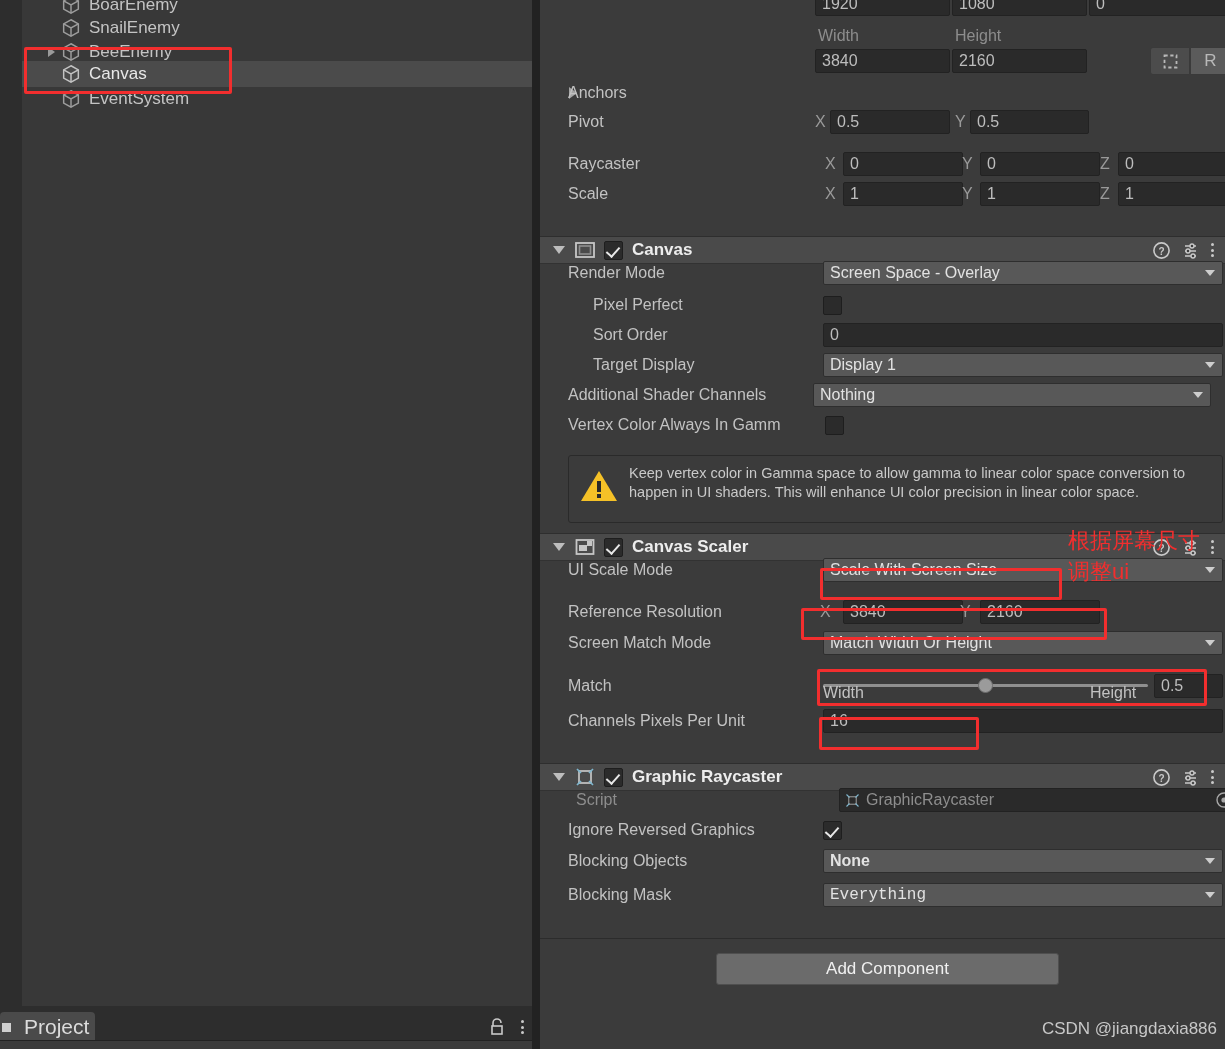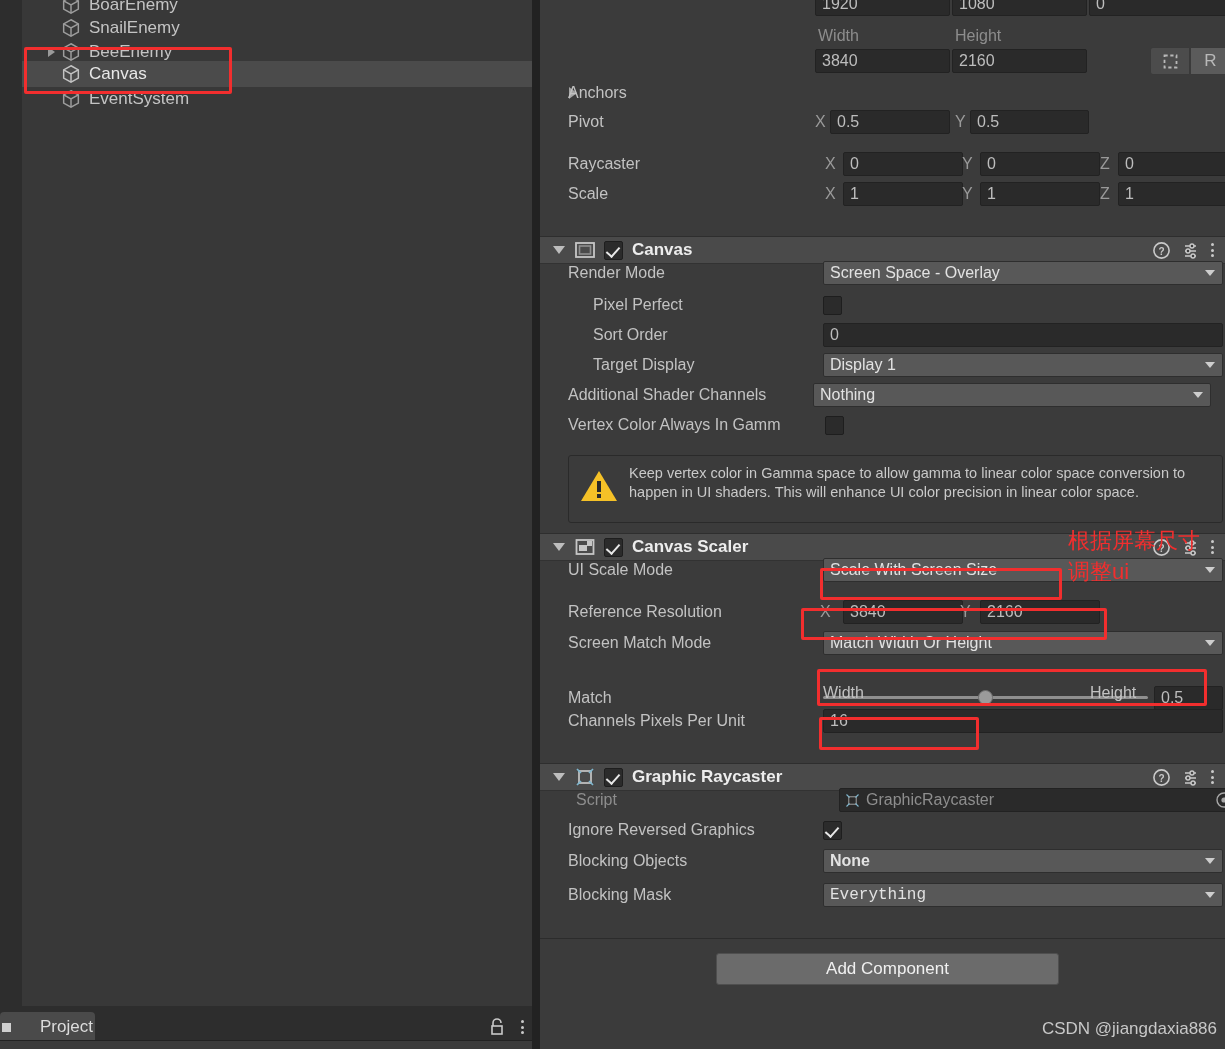--- a/index.html
+++ b/index.html
@@ -120,21 +120,21 @@
 
   
   .project-bar {
     position: absolute; left: 0; top: 1006px; width: 532px; height: 43px; background: #2d2d2d;
   }
   .project-tab {
     position: absolute; left: 0; top: 6px; width: 95px; height: 30px;
     background: #4a4a4a; border-radius: 4px 4px 0 0;
     display: flex; align-items: center;
   }
-  .project-tab .ptxt { color: #dcdcdc; font-size: 17px; margin-left: 29px; }
+  .project-tab .ptxt { color: #dcdcdc; font-size: 21px; margin-left: 13px; }
   .ptab-sq { width: 9px; height: 9px; background: #d0d0d0; margin-left: 2px; flex:none; }
   .pbar-icons { position: absolute; right: 8px; top: 12px; display: flex; gap: 16px; align-items: center; }
   .proj-toolbar {
     position: absolute; left: 0; top: 1040px; width: 532px; height: 9px; background: #3b3b3b;
     border-top: 1px solid #222;
   }
 
   
   .redbox { position: absolute; border: 3px solid #f22e2e; border-radius: 2px; pointer-events: none; }
   .redtext { position: absolute; color: #f22e2e; font-size: 22px; line-height: 28px; white-space: pre; }
@@ -387,21 +387,21 @@
         <span class="axis" style="position:absolute;left:420px;">Y</span>
         <div class="field" style="position:absolute;left:440px;width:120px;">2160</div>
       </div>
       <div class="row" style="top:82px;">
         <span class="lbl" style="position:absolute;left:28px;">Screen Match Mode</span>
         <div class="dropdown" style="position:absolute;left:283px;width:400px;">
           <span>Match Width Or Height</span>
           <span class="caret"></span>
         </div>
       </div>
-      <div class="row" style="top:124px;height:26px;">
+      <div class="row" style="top:112px;height:26px;">
         <span class="lbl" style="position:absolute;left:28px;">Match</span>
         <div style="position:absolute;left:283px;width:325px;height:26px;">
           <div class="slider-track" style="left:0;width:325px;"></div>
           <div class="slider-knob" style="left:155px;"></div>
         </div>
         <div class="field" style="position:absolute;left:614px;width:69px;">0.5</div>
       </div>
       <div class="row" style="top:132px;">
         <span class="lbl" style="position:absolute;left:283px;">Width</span>
         <span class="lbl" style="position:absolute;left:550px;">Height</span>

